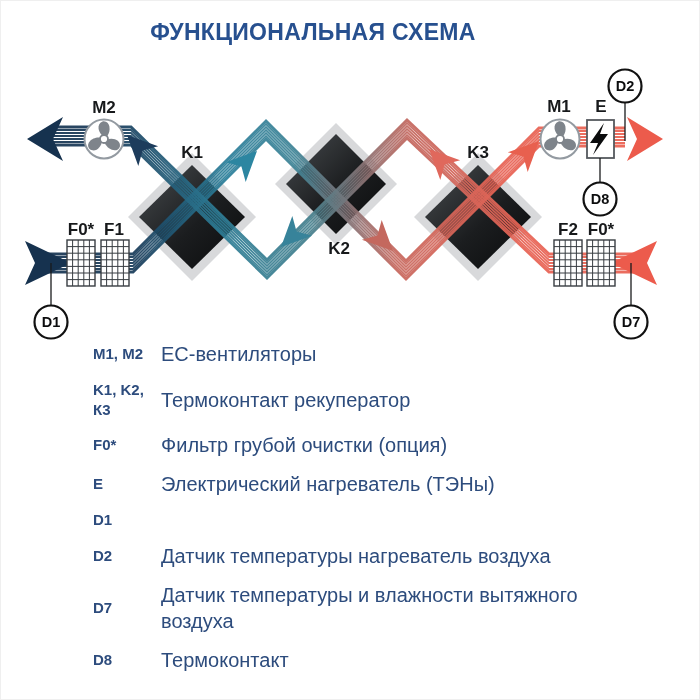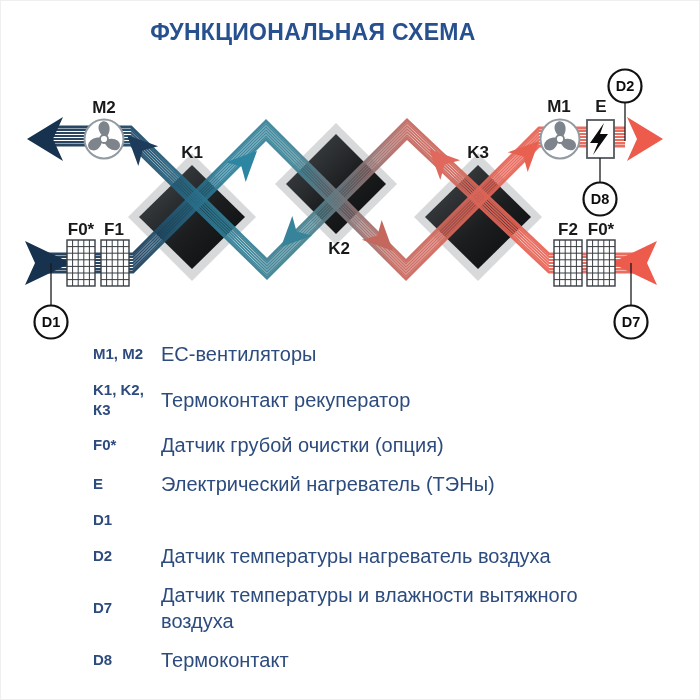--- a/index.html
+++ b/index.html
@@ -163,21 +163,21 @@
     <span class="legend-key">M1, M2</span>
     <span class="legend-val">EC-вентиляторы</span>
   </div>
   <div class="legend-row">
     <span class="legend-key">K1, K2,
 К3</span>
     <span class="legend-val">Термоконтакт рекуператор</span>
   </div>
   <div class="legend-row">
     <span class="legend-key">F0*</span>
-    <span class="legend-val">Датчик грубой очистки (опция)</span>
+    <span class="legend-val">Фильтр грубой очистки (опция)</span>
   </div>
   <div class="legend-row">
     <span class="legend-key">E</span>
     <span class="legend-val">Электрический нагреватель (ТЭНы)</span>
   </div>
   <div class="legend-row">
     <span class="legend-key">D1</span>
   </div>
   <div class="legend-row">
     <span class="legend-key">D2</span>

